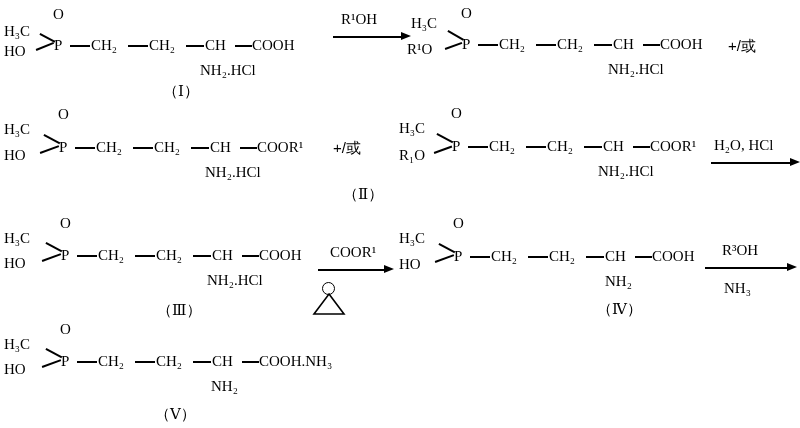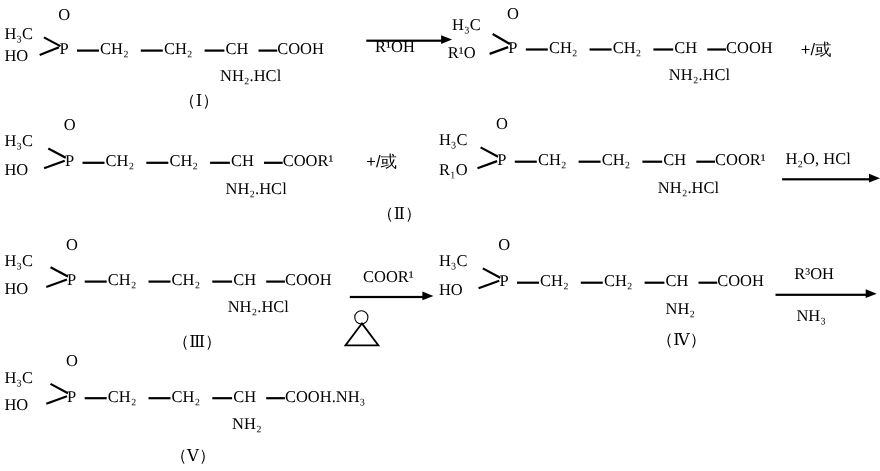--- a/index.html
+++ b/index.html
@@ -99,21 +99,21 @@
   <span class="tok" style="left:149px; top:38px;">CH₂</span>
   <div class="bond hbond" style="left:186px; top:45px; width:18px;"></div>
   <span class="tok" style="left:205px; top:38px;">CH</span>
   <div class="bond hbond" style="left:235px; top:45px; width:17px;"></div>
   <span class="tok" style="left:252px; top:38px;">COOH</span>
 
   <div class="vbond" style="left:214px; top:52px; height:12px;"></div>
   <span class="tok" style="left:200px; top:63px;">NH₂.HCl</span>
   <span class="roman" style="left:163px; top:82px;">（Ⅰ）</span>
 
-  <span class="tok" style="left:341px; top:12px;margin-top:24px;">R¹OH</span>
+  <span class="tok" style="left:341px; top:12px;">R¹OH</span>
   <div class="arrow-line" style="left:333px; top:36px; width:70px;"></div>
   <div class="arrow-head" style="left:401px; top:32px;"></div>
 
   <span class="tok" style="left:411px; top:16px;">H₃C</span>
   <span class="tok" style="left:407px; top:42px;">R¹O</span>
   <span class="tok" style="left:461px; top:6px;">O</span>
   <span class="tok" style="left:462px; top:37px;">P</span>
   <div class="dia" style="left:448px; top:30px; width:18px; transform:rotate(30deg);"></div>
   <div class="dia" style="left:445px; top:48px; width:18px; transform:rotate(-20deg);"></div>
   <div class="vbond" style="left:464px; top:21px; height:15px;"></div>

